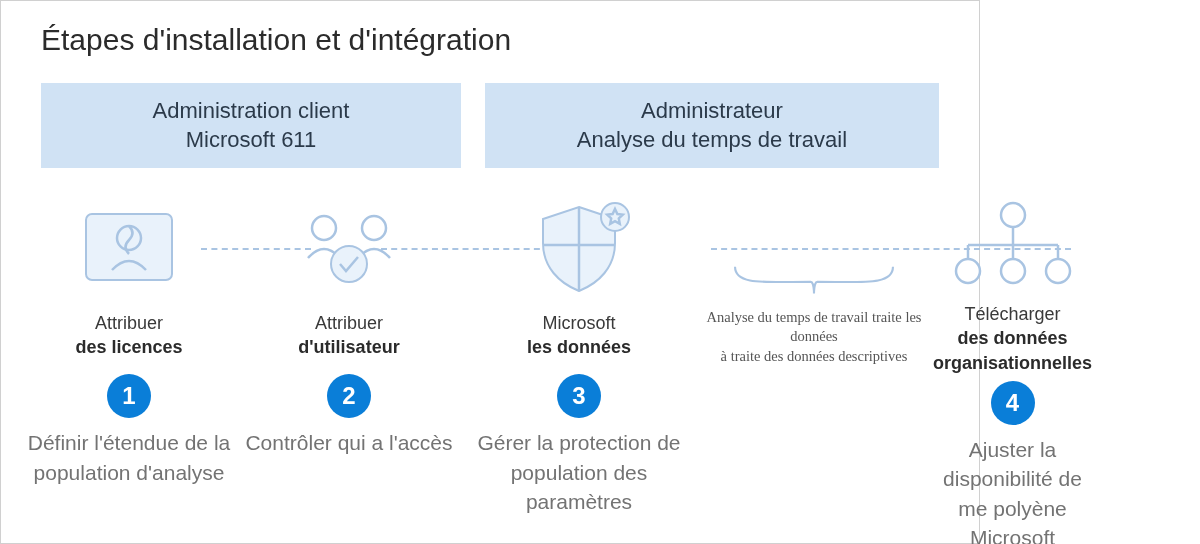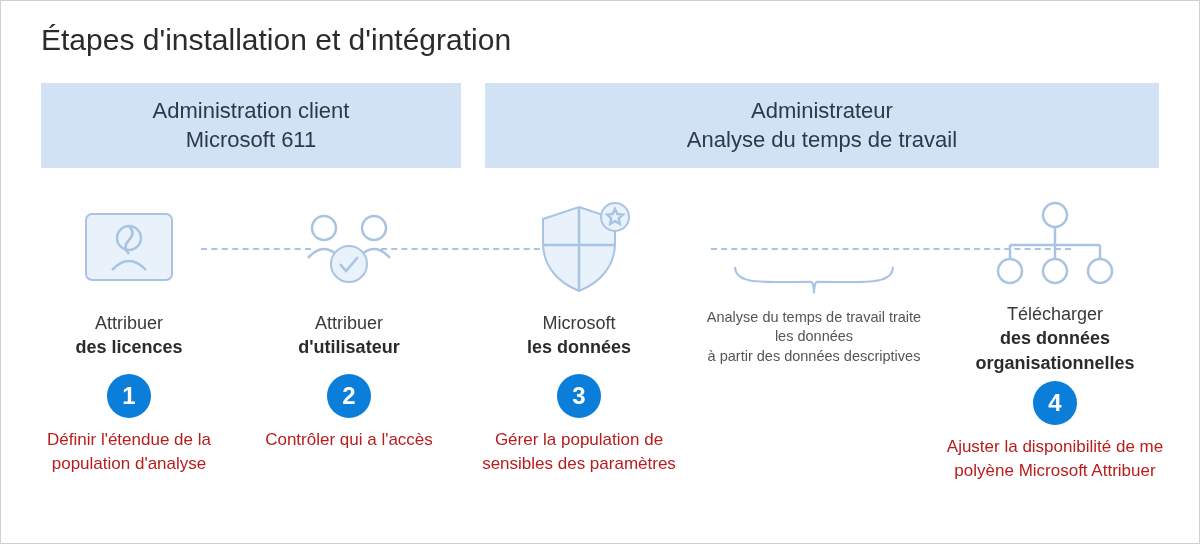--- a/index.html
+++ b/index.html
@@ -12,21 +12,21 @@
     --border: #d0d0d0;
   }
   * { box-sizing: border-box; }
   body {
     margin: 0;
     font-family: "Segoe UI", Arial, sans-serif;
     color: var(--text-dark);
     background: #fff;
   }
   .frame {
-    width: 1200px;
+    width: 980px;
     height: 544px;
     border: 1px solid var(--border);
     padding: 0 10px 10px 10px;
     position: relative;
     background: #fff;
   }
   .title {
     font-size: 30px;
     font-weight: 400;
     color: #2b2b2b;
@@ -86,22 +86,22 @@
     border-radius: 50%;
     background: var(--badge-blue);
     color: #fff;
     font-size: 24px;
     line-height: 44px;
     margin: 6px auto 10px auto;
     font-weight: 600;
     display:flex; align-items:center; justify-content:center;
   }
   .step-desc {
-    font-size: 17px;
-    color: #b91c1c;
+    font-size: 21px;
+    color: #737373;
     line-height: 1.4;
     font-weight: 400;
   }
   
   .conn {
     position: absolute;
     top: 56px;
     border-top: 2px dashed var(--icon-stroke);
     height: 0;
   }
@@ -112,20 +112,21 @@
   .mid-note {
     flex: 0 0 230px;
     text-align: center;
     padding: 0 4px;
   }
   .mid-note .note-text {
     font-size: 14.5px;
     color: #555;
     line-height: 1.35;
     margin-top: 4px;
+    font-family: Liberation Serif, serif;
   }
   
   .brace {
     margin: 0 auto;
     width: 190px;
     height: 42px;
   }
   
   svg .st { fill: none; stroke: var(--icon-stroke); stroke-width: 2.5; }
   svg .fl { fill: #e9f2fb; stroke: var(--icon-stroke); stroke-width: 2; }
@@ -197,33 +198,33 @@
           <path class="st" d="M24 48 H96"></path>
           <circle class="fl" cx="96" cy="20" r="14"></circle>
           <path class="st" d="M96 12 l2.4 5 5.4 .6 -4 3.8 1 5.4 -4.8 -2.6 -4.8 2.6 1 -5.4 -4 -3.8 5.4 -.6 z"></path>
         </svg>
       </div>
       <div class="step-title">
         <span class="l1">Microsoft</span>
         <span class="l2">les données</span>
       </div>
       <div class="badge">3</div>
-      <div class="step-desc">Gérer la population de sensibles des paramètres</div>
+      <div class="step-desc">Gérer la protection de population des paramètres</div>
     </div>
 
     <div class="mid-note">
       <div class="icon-wrap" style="height:110px;align-items:flex-end;">
         <svg class="brace" width="200" height="50" viewBox="0 0 200 50">
           <path class="st" d="M6 8 C6 30 40 26 96 26 C100 26 100 40 100 40 C100 40 100 26 104 26 C160 26 194 30 194 8"></path>
         </svg>
       </div>
       <div class="step-title" style="min-height:66px">
         <div class="note-text">
           <div>Analyse du temps de travail traite les données</div>
-          <div>à partir des données descriptives</div>
+          <div>à traite des données descriptives</div>
         </div>
       </div>
     </div>
 
     <div class="step" style="flex:1">
       <div class="icon-wrap">
         <svg width="150" height="100" viewBox="0 0 150 100">
           <circle class="st" cx="75" cy="18" r="12"></circle>
           <path class="st" d="M75 30 V48"></path>
           <path class="st" d="M30 48 H120"></path>

